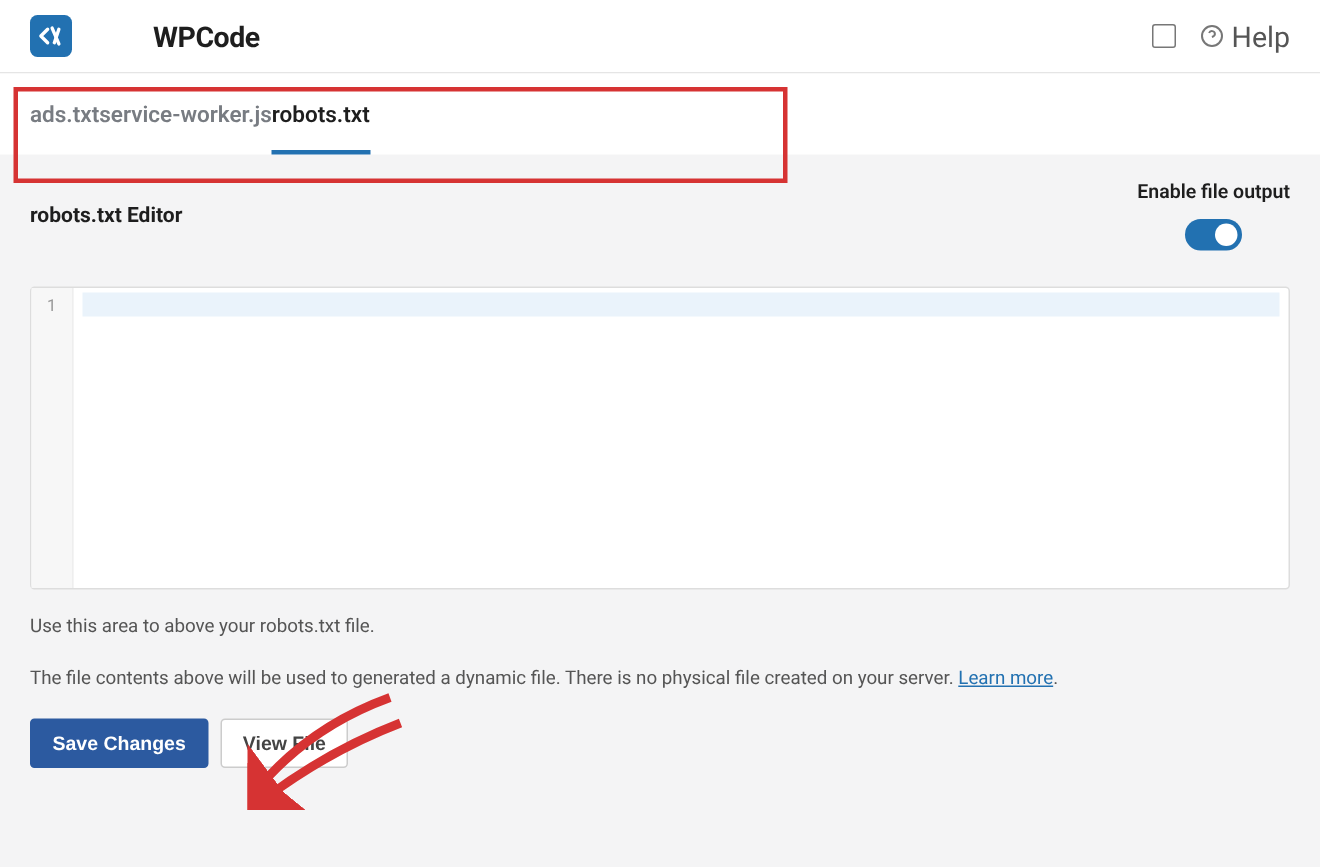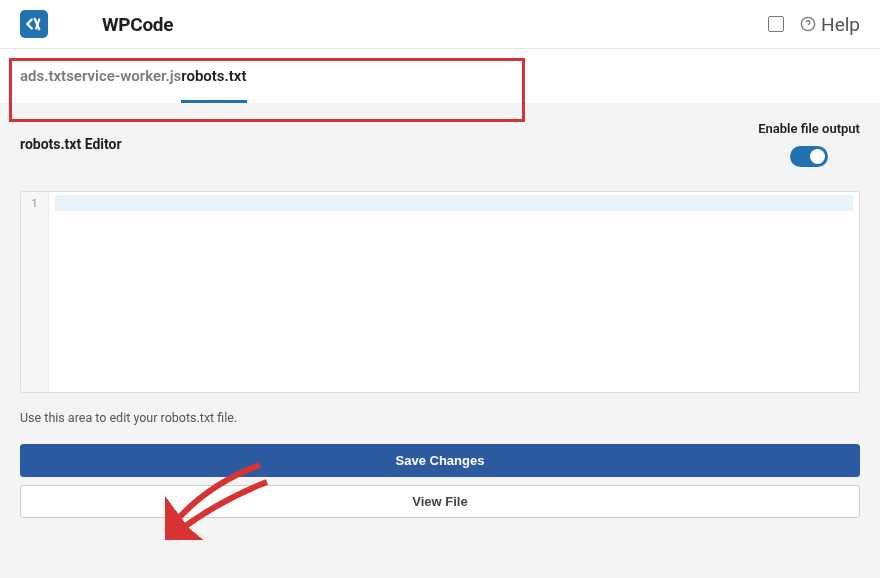--- a/index.html
+++ b/index.html
@@ -32,21 +32,21 @@
     .toggle::after { content: ""; position: absolute; width: 15px; height: 15px; background: #fff; border-radius: 50%; top: 3px; right: 3px; }
     
     .editor-box { background: #fff; border: 1px solid #ddd; border-radius: 3px; display: flex; margin-bottom: 16px; }
     .gutter { width: 28px; background: #f7f7f7; border-right: 1px solid #eee; padding-top: 5px; text-align: center; font-size: 11px; color: #999; }
     .editor-area { flex: 1; min-height: 200px; padding: 3px 6px; font-family: Menlo, Consolas, monospace; font-size: 12px; }
     .editor-line { background: #eaf3fb; height: 16px; }
     
     .hint { font-size: 12.5px; color: #555; margin: 16px 0; line-height: 1.5; }
     .hint a { color: #2271b1; text-decoration: underline; cursor: pointer; }
     
-    .actions { display: flex; gap: 8px; margin-top: 6px; flex-direction: column; }
+    .actions { display: flex; gap: 8px; margin-top: 6px; }
     .btn { padding: 8px 14px; font-size: 13px; font-weight: 600; border-radius: 3px; cursor: pointer; border: 1px solid transparent; }
     .btn-primary { background: #2c5aa0; color: #fff; border-color: #2c5aa0; }
     .btn-secondary { background: #fff; color: #444; border-color: #ccc; }
     
     .arrow-annotation { position: absolute; top: 460px; left: 165px; z-index: 11; pointer-events: none; }
   </style>
 </head>
 <body>
 
 <div class="header">
@@ -94,21 +94,24 @@
 
   <div class="editor-box">
     <div class="gutter">
       <div>1</div>
     </div>
     <div class="editor-area">
       <div class="editor-line"></div>
     </div>
   </div>
 
-  <p class="hint">Use this area to edit your robots.txt file.</p>
+  <p class="hint">Use this area to above your robots.txt file.</p>
+  <p class="hint">
+    <span>The file contents above will be used to generated a dynamic file. There is no physical file created on your server. </span><a>Learn more</a><span>.</span>
+  </p>
 
   <div class="actions">
     <button class="btn btn-primary">Save Changes</button>
     <button class="btn btn-secondary">View File</button>
   </div>
 </div>
 
 <svg class="arrow-annotation" width="110" height="80">
   <defs>
     <marker id="ah" markerWidth="12" markerHeight="12" refX="2" refY="6" orient="auto">

